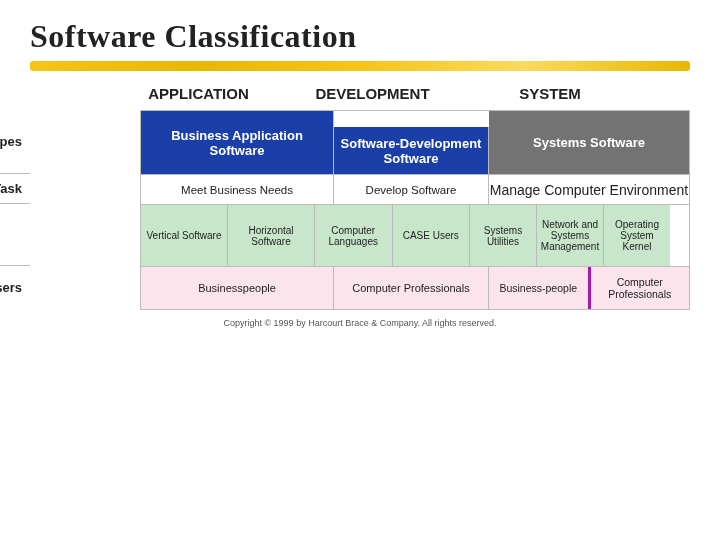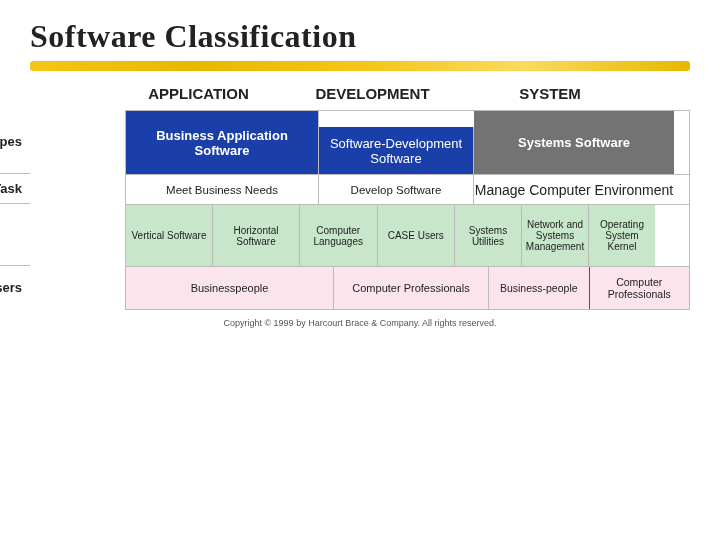--- a/index.html
+++ b/index.html
@@ -93,21 +93,21 @@
       align-items: center;
       justify-content: center;
       padding: 2px;
       border-right: 1px solid #bbb;
     }
     .types-row .cell-dev {
       width: 155px;
       background: #1a3fa8;
       color: #fff;
       font-size: 13px;
-      font-weight: normal;
+      font-weight: bold;
       text-align: center;
       display: flex;
       align-items: center;
       justify-content: center;
       padding: 6px;
       border-right: 1px solid #bbb;
       margin-top: 16px;
     }
     .types-row .cell-sys {
       width: 200px;
@@ -212,21 +212,21 @@
       text-align: center;
       padding: 3px;
       border-right: 1px solid #bbb;
       color: #222;
     }
     .subtypes-sys .sub-cell:last-child { border-right: none; }
 
     
     .users-row { min-height: 42px; }
     .users-row .cell-app {
-      width: 208px;
+      width: 193px;
       background: #fce4ec;
       font-size: 11px;
       text-align: center;
       display: flex;
       align-items: center;
       justify-content: center;
       border-right: 1px solid #bbb;
       color: #222;
     }
     .users-row .cell-dev {
@@ -246,21 +246,21 @@
     }
     .users-sys-wrap .sub-cell {
       flex: 1;
       background: #fce4ec;
       font-size: 10.5px;
       text-align: center;
       display: flex;
       align-items: center;
       justify-content: center;
       padding: 3px;
-      border-right: 1px solid #a21caf;
+      border-right: 3px solid #a21caf;
       color: #222;
     }
     .users-sys-wrap .sub-cell:last-child { border-right: none; }
 
     .copyright {
       font-size: 9px;
       color: #555;
       text-align: center;
       margin-top: 8px;
     }

